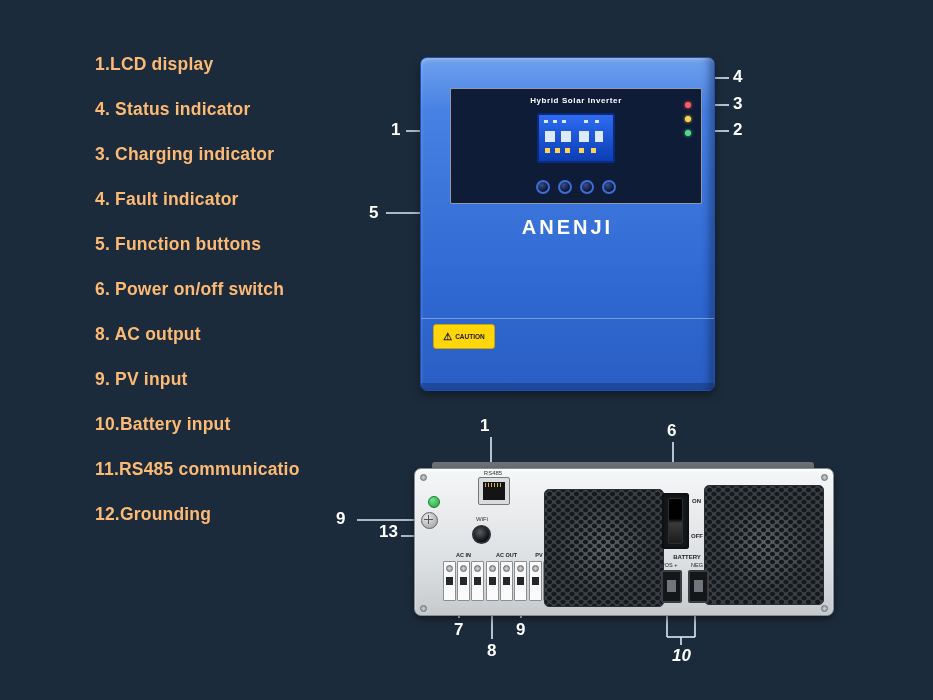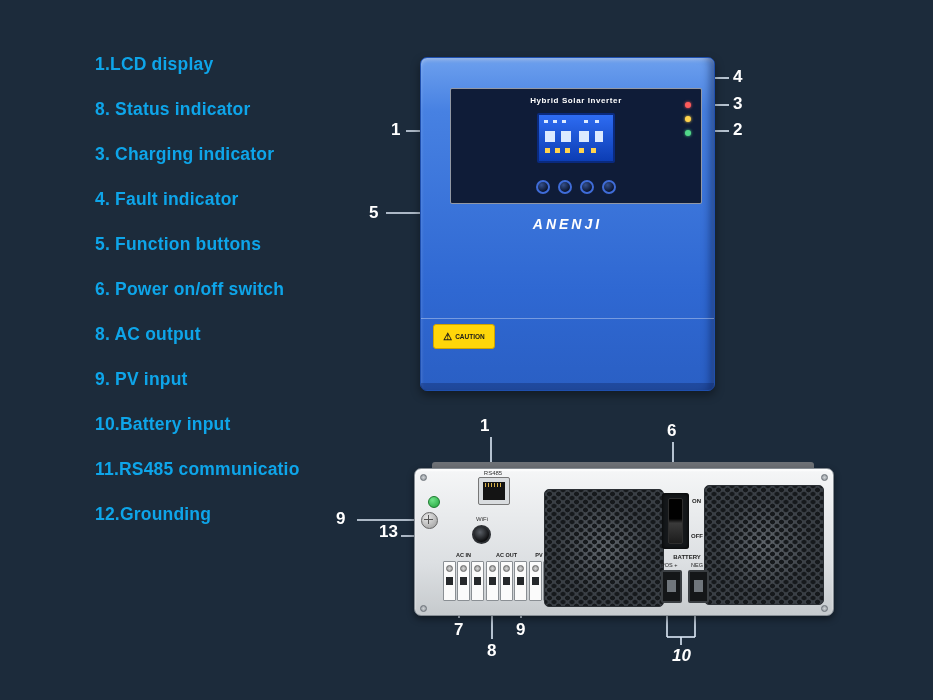--- a/index.html
+++ b/index.html
@@ -6,21 +6,21 @@
   .stage {
     position:relative; width:933px; height:700px;
     background:#1c2b3b; overflow:hidden;
     font-family:"Liberation Sans", sans-serif;
   }
 
   
   .features { position:absolute; left:95px; top:42px; }
   .feature {
     height:45px; line-height:45px;
-    color:#0ea5e9; font-size:17.5px; font-weight:700; letter-spacing:.2px;
+    color:#fdba74; font-size:17.5px; font-weight:700; letter-spacing:.2px;
     white-space:nowrap;
   }
 
   
   .co { position:absolute; color:#ffffff; font-size:17px; font-weight:700; }
 
   svg.lines { position:absolute; left:0; top:0; pointer-events:none; }
 
   
   .front {
@@ -51,21 +51,21 @@
     display:flex; gap:8px; }
   .btn { width:14px; height:14px; border-radius:50%; box-sizing:border-box;
     background:radial-gradient(circle at 35% 30%, #35508c, #0c1630 70%);
     border:2px solid #3f6cd8; }
   .leds { position:absolute; right:10px; top:13px; display:flex; flex-direction:column; gap:8px; }
   .led { width:6px; height:6px; border-radius:50%; }
   .led-green  { background:#51d88a; box-shadow:0 0 3px #51d88a; }
   .led-yellow { background:#ffd34d; box-shadow:0 0 3px #ffd34d; }
   .led-red    { background:#ff5b5b; box-shadow:0 0 3px #ff5b5b; }
   .brand { position:absolute; top:158px; left:0; width:100%; text-align:center;
-    color:#ffffff; font-size:14px; font-weight:700; font-style:italic; letter-spacing:3px; }
+    color:#ffffff; font-size:20px; font-weight:700; letter-spacing:3px; }
   .seam { position:absolute; left:0; right:0; top:260px; height:1px; background:rgba(255,255,255,.35); }
   .caution {
     position:absolute; left:12px; top:266px; width:60px; height:23px;
     background:#ffd60a; border:1px solid #cfa400; border-radius:3px;
     display:flex; align-items:center; justify-content:center; gap:3px;
     color:#1a1a1a; font-size:6.5px; font-weight:700;
   }
   .caution .tri { font-size:10px; line-height:1; }
 
   
@@ -136,21 +136,21 @@
     background:#141618; border:2px solid #3a3e42; border-radius:2px; }
   .bterm .slot { position:absolute; left:4px; top:8px; width:9px; height:12px; background:#70767c; }
 </style>
 </head>
 <body>
 
 <div class="stage">
 
   <div class="features">
     <div class="feature">1.LCD display</div>
-    <div class="feature">8. Status indicator</div>
+    <div class="feature">4. Status indicator</div>
     <div class="feature">3. Charging indicator</div>
     <div class="feature">4. Fault indicator</div>
     <div class="feature">5. Function buttons</div>
     <div class="feature">6. Power on/off switch</div>
     <div class="feature">8. AC output</div>
     <div class="feature">9. PV input</div>
     <div class="feature">10.Battery input</div>
     <div class="feature">11.RS485 communicatio</div>
     <div class="feature">12.Grounding</div>
   </div>

